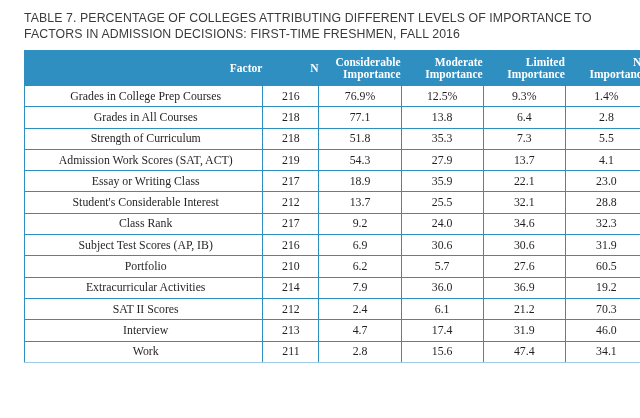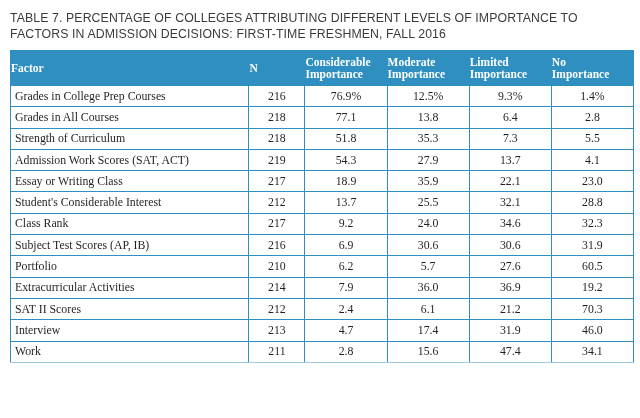--- a/index.html
+++ b/index.html
@@ -11,21 +11,21 @@
     width: 640px;
     height: 418px;
     font-family: "Liberation Sans", sans-serif;
     color: #231f20;
     overflow: hidden;
   }
   .page {
     width: 640px;
     height: 418px;
     box-sizing: border-box;
-    padding: 10px 8px 0 8px;
+    padding: 10px 8px 0 22px;
     position: relative;
   }
   .table-title {
     font-family: "Liberation Sans", sans-serif;
     font-size: 12.3px;
     line-height: 16px;
     color: #3b3b3b;
     letter-spacing: 0.1px;
     margin: 0 0 8px 2px;
     max-width: 625px;
@@ -39,21 +39,21 @@
   table.data th, table.data td {
     border: 1px solid #2e8fc0;
     padding: 0;
   }
   thead th {
     background: #2e8fc0;
     color: #ffffff;
     font-family: "Liberation Serif", serif;
     font-size: 11.5px;
     font-weight: bold;
-    text-align: left;
+    text-align: right;
     vertical-align: middle;
     height: 34px;
     line-height: 12px;
     border-color: #ffffff;
     border-top-color: #2e8fc0;
     border-bottom-color: #2e8fc0;
   }
   thead th.first {
     border-left-color: #2e8fc0;
   }
@@ -64,21 +64,21 @@
     display: block;
   }
   tbody td {
     border: 1px solid #9ecbe3;
     height: 20.3px;
     font-family: "Liberation Serif", serif;
     font-size: 11.8px;
     color: #231f20;
   }
   tbody td.factor {
-    text-align: left;
+    text-align: center;
     padding-left: 4px;
   }
   tbody td.num {
     text-align: center;
   }
   tbody tr:last-child td {
     border-bottom: 1px solid #9ecbe3;
   }
   col.c-factor { width: 238px; }
   col.c-n { width: 56px; }

